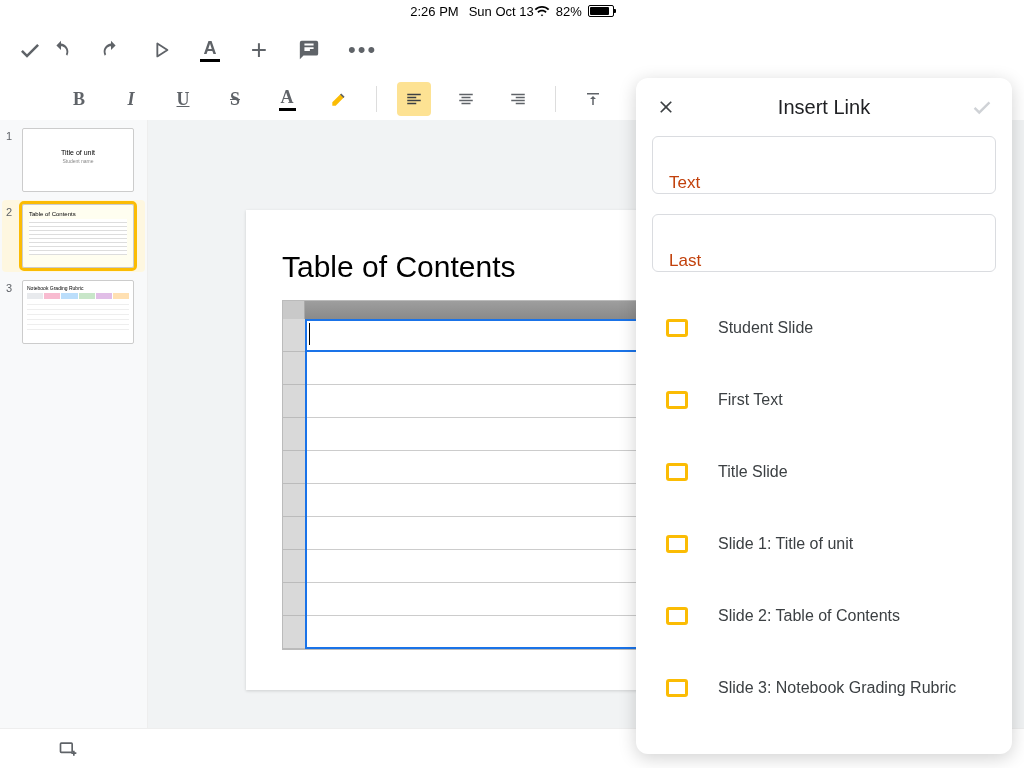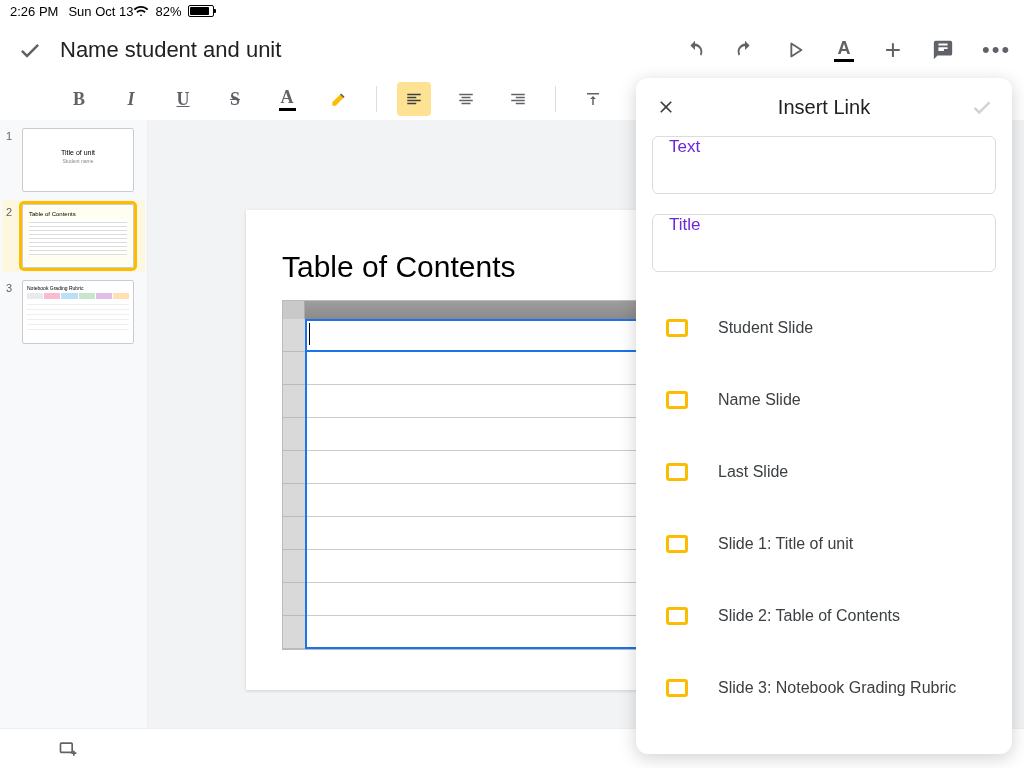--- a/index.html
+++ b/index.html
@@ -1,19 +1,19 @@
 <!DOCTYPE html>
 <html><head>
 <meta charset="utf-8">
 <style>
   * { box-sizing: border-box; margin: 0; padding: 0; font-family: -apple-system, "Helvetica Neue", Arial, sans-serif; }
   html, body { width: 1024px; height: 768px; background: #fff; overflow: hidden; }
 
   
-  .status-bar { height: 22px; display: flex; align-items: center; justify-content: flex-start; padding: 0 10px; font-size: 13px; font-weight: 500; }
+  .status-bar { height: 22px; display: flex; align-items: center; justify-content: center; padding: 0 10px; font-size: 13px; font-weight: 500; }
   .status-left { display: flex; gap: 10px; }
   .status-right { display: flex; align-items: center; gap: 6px; }
   .wifi-ic { width: 16px; height: 12px; }
   .batt-ic { width: 26px; height: 12px; border: 1.5px solid #000; border-radius: 2px; position: relative; }
   .batt-ic::after { content:""; position:absolute; right:-3px; top:3px; width:2px; height:4px; background:#000; border-radius:0 1px 1px 0;}
   .batt-fill { position:absolute; left:1px; top:1px; bottom:1px; width:80%; background:#000; border-radius:1px;}
 
   
   .title-bar { height: 56px; display:flex; align-items:center; padding: 0 10px; }
   .check-btn { width: 40px; display:flex; align-items:center; justify-content:center; color:#5f6368; }
@@ -78,21 +78,21 @@
   .bottom-bar { position:absolute; bottom:0; left:0; right:0; height:40px; background:#fff; display:flex; align-items:center; justify-content:flex-start; padding-left:58px; border-top:1px solid #eee;}
   .add-slide-ic{ color:#5f6368; width:20px; height:20px;}
 
   
   .panel { position:absolute; top:78px; right:12px; width:376px; bottom:14px; background:#fff; border-radius:12px; box-shadow: 0 4px 18px rgba(0,0,0,0.18); display:flex; flex-direction:column; }
   .panel-hdr{ height:58px; display:flex; align-items:center; padding: 0 16px; }
   .panel-close{ width:28px; height:28px; display:flex; align-items:center; justify-content:center; color:#3c4043; font-size:22px;}
   .panel-title{ flex:1; text-align:center; font-size:20px; font-weight:500; color:#202124;}
   .panel-confirm{ width:28px; color:#bdc1c6; font-size:22px; display:flex; align-items:center; justify-content:center;}
   .panel-inputs{ padding: 0 16px; display:flex; flex-direction:column; gap:20px; margin-bottom: 10px;}
-  .pinput{ height:58px; border:1px solid #dadce0; border-radius:6px; padding: 0 16px; font-size:17px; color:#6d28d9; display:flex; align-items:flex-start; background:#fff;}
+  .pinput{ height:58px; border:1px solid #dadce0; border-radius:6px; padding: 0 16px; font-size:17px; color:#c2410c; display:flex; align-items:flex-end; background:#fff;}
   .link-list{ flex:1; overflow:auto; padding: 10px 0 10px;}
   .link-item{ height:72px; display:flex; align-items:center; padding: 0 20px 0 30px; gap: 30px;}
   .slide-ic{ width:22px; height:18px; border:3px solid #fbbc04; border-radius:3px; flex-shrink:0;}
   .link-label{ font-size:16px; color:#3c4043; font-weight:500;}
 
   svg { display:block; }
 </style>
 </head>
 <body>
 
@@ -113,21 +113,20 @@
       </span>
   </div>
 </div>
 
 <div class="title-bar">
   <div class="check-btn">
     <svg width="24" height="24" viewBox="0 0 24 24">
         <path d="M9 16.2l-4.2-4.2L3 13.8 9 19.8 21 7.8l-1.8-1.8z" fill="#5f6368"></path>
       </svg>
   </div>
-  <div class="doc-title">Name student and unit</div>
   <div class="top-actions">
     <span>
         <svg width="22" height="22" viewBox="0 0 24 24">
           <path d="M12 5V2L7 7l5 5V8c3.3 0 6 2.7 6 6 0 1-.2 1.9-.7 2.7l1.5 1.5C19.5 17 20 15.6 20 14c0-5-4-9-8-9z" fill="#5f6368"></path>
         </svg>
       </span>
     <span>
         <svg width="22" height="22" viewBox="0 0 24 24">
           <path d="M12 5V2l5 5-5 5V8c-3.3 0-6 2.7-6 6 0 1 .2 1.9.7 2.7l-1.5 1.5C4.5 17 4 15.6 4 14c0-5 4-9 8-9z" fill="#5f6368"></path>
         </svg>
@@ -323,35 +322,35 @@
       <svg width="22" height="22" viewBox="0 0 24 24">
           <path d="M9 16.2l-4.2-4.2L3 13.8 9 19.8 21 7.8l-1.8-1.8z" fill="#cfd2d6"></path>
         </svg>
     </div>
   </div>
   <div class="panel-inputs">
     <div class="pinput">
         <span>Text</span>
       </div>
     <div class="pinput">
-        <span>Title</span>
+        <span>Last</span>
       </div>
   </div>
   <div class="link-list">
     <div class="link-item">
       <div class="slide-ic"></div>
       <div class="link-label">Student Slide</div>
     </div>
     <div class="link-item">
       <div class="slide-ic"></div>
-      <div class="link-label">Name Slide</div>
-    </div>
-    <div class="link-item">
-      <div class="slide-ic"></div>
-      <div class="link-label">Last Slide</div>
+      <div class="link-label">First Text</div>
+    </div>
+    <div class="link-item">
+      <div class="slide-ic"></div>
+      <div class="link-label">Title Slide</div>
     </div>
     <div class="link-item">
       <div class="slide-ic"></div>
       <div class="link-label">Slide 1: Title of unit</div>
     </div>
     <div class="link-item">
       <div class="slide-ic"></div>
       <div class="link-label">Slide 2: Table of Contents</div>
     </div>
     <div class="link-item">

